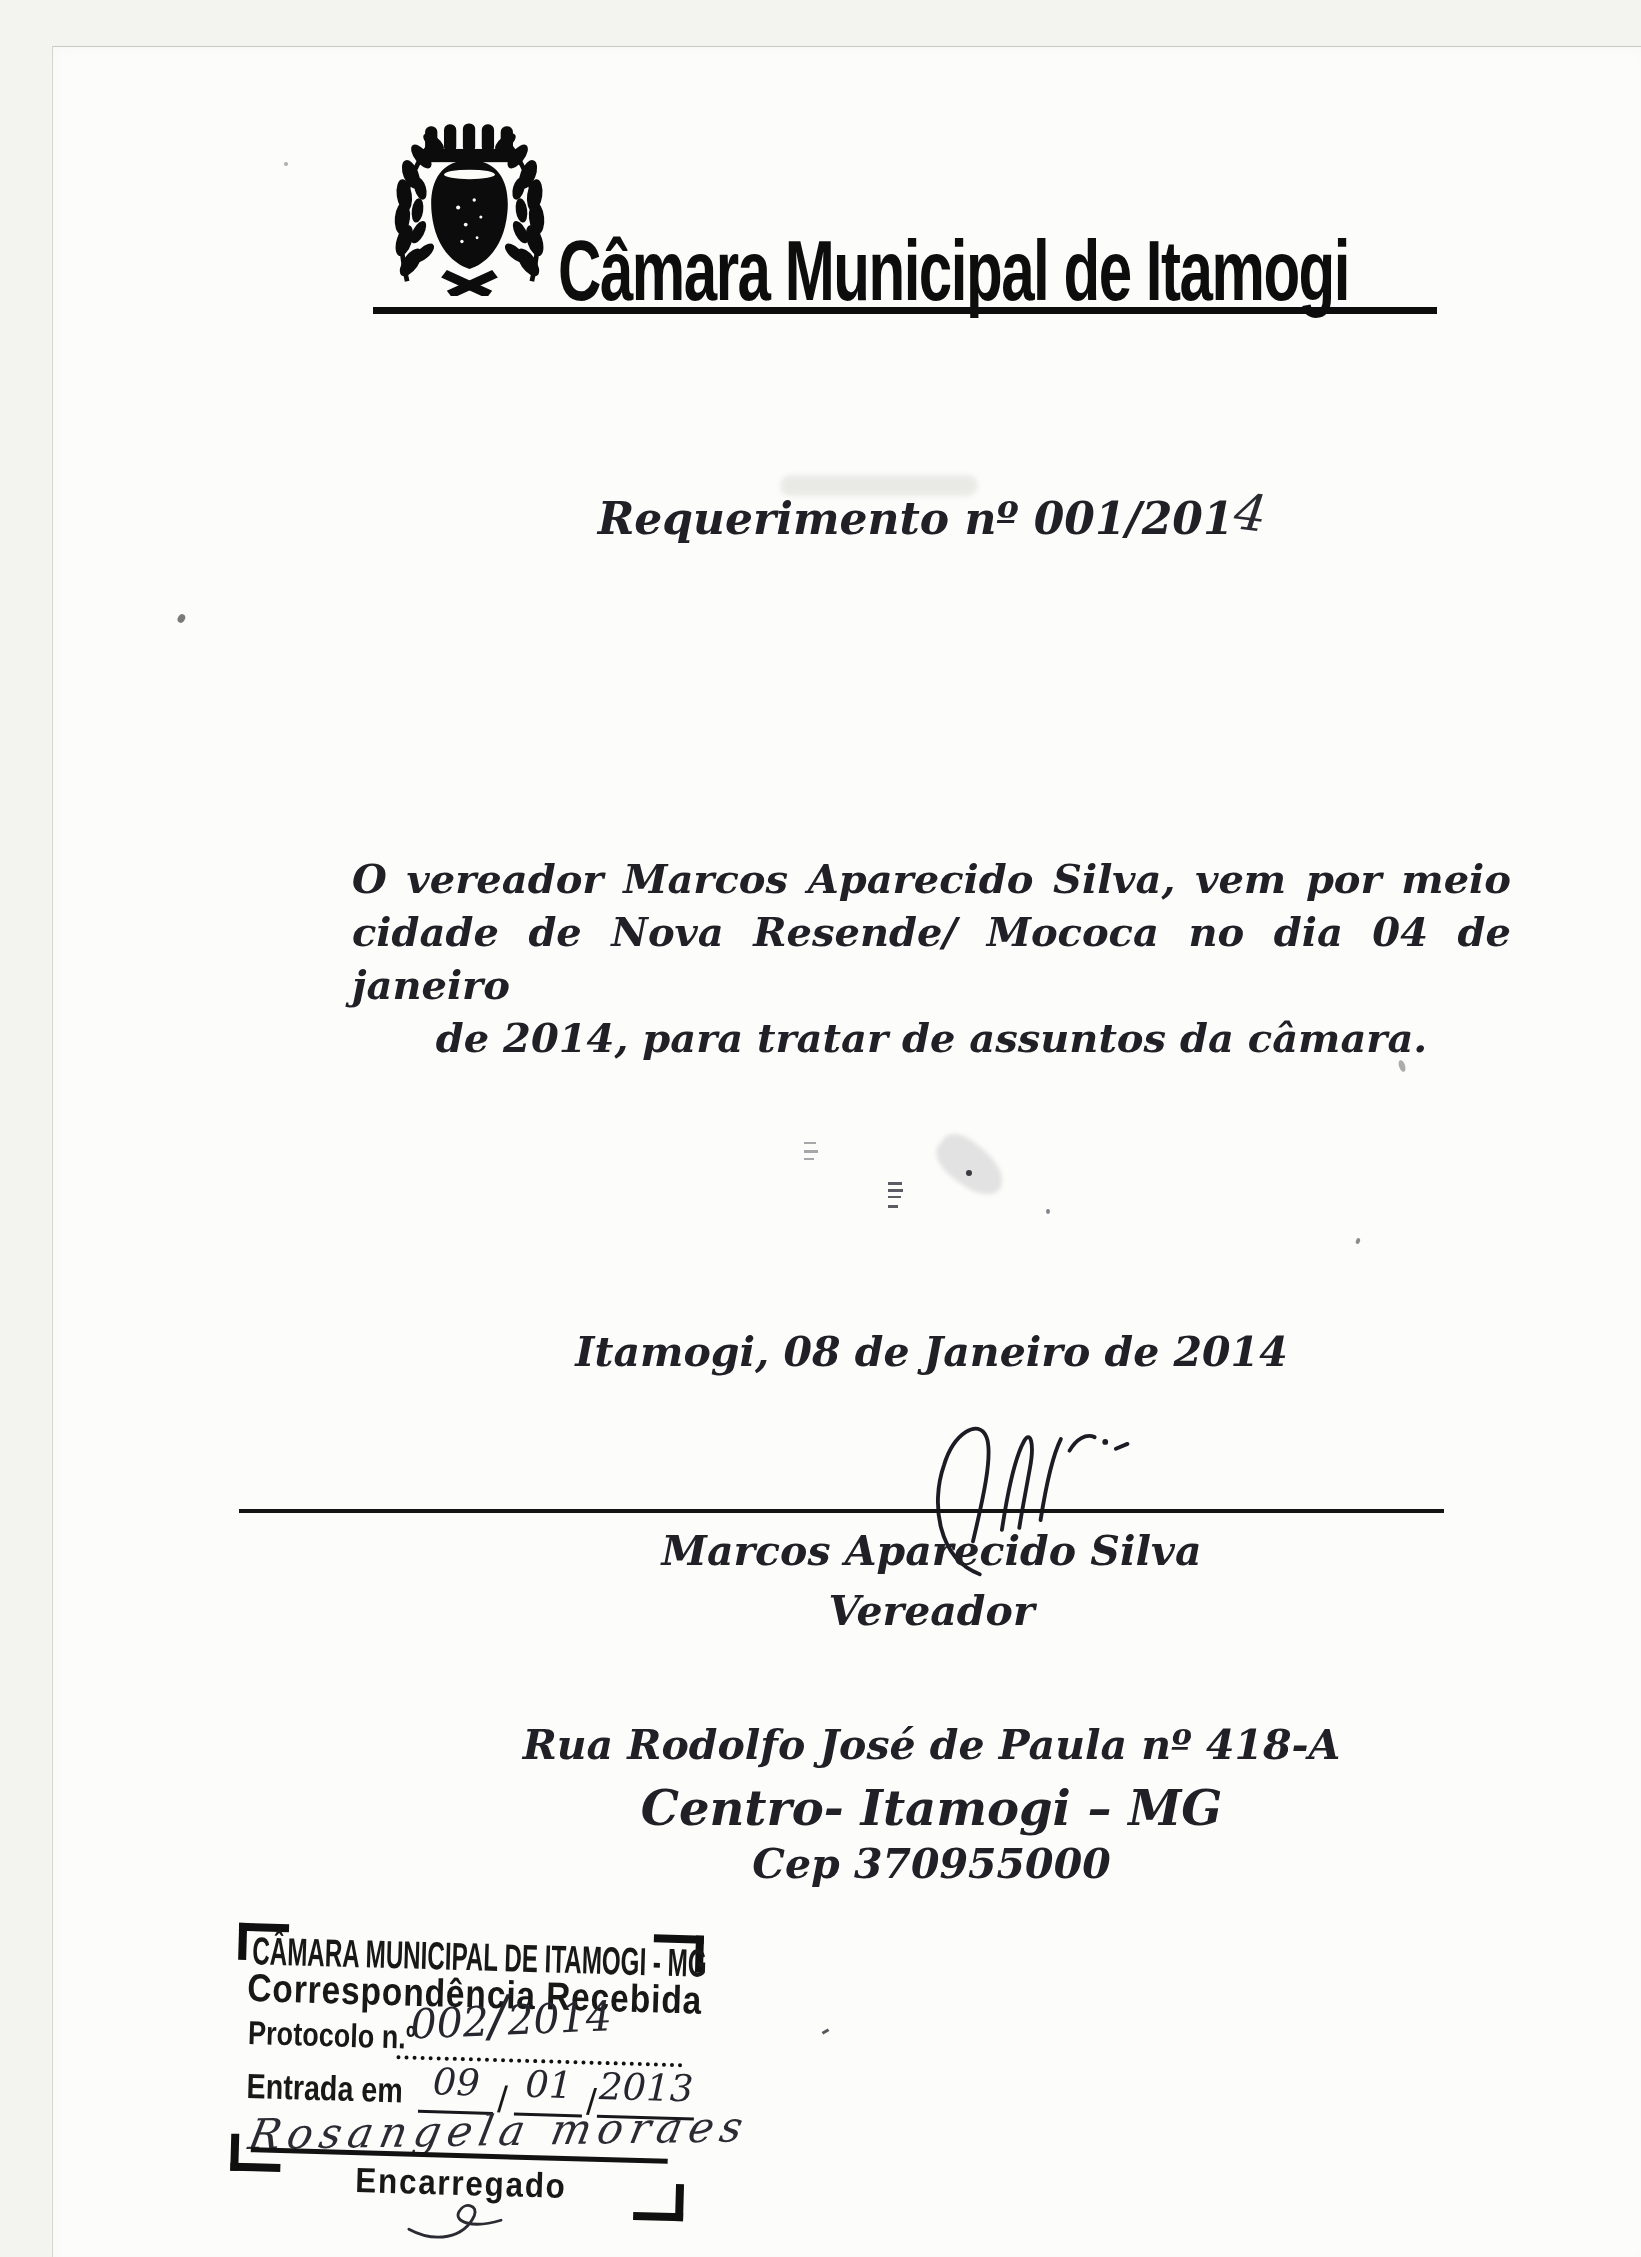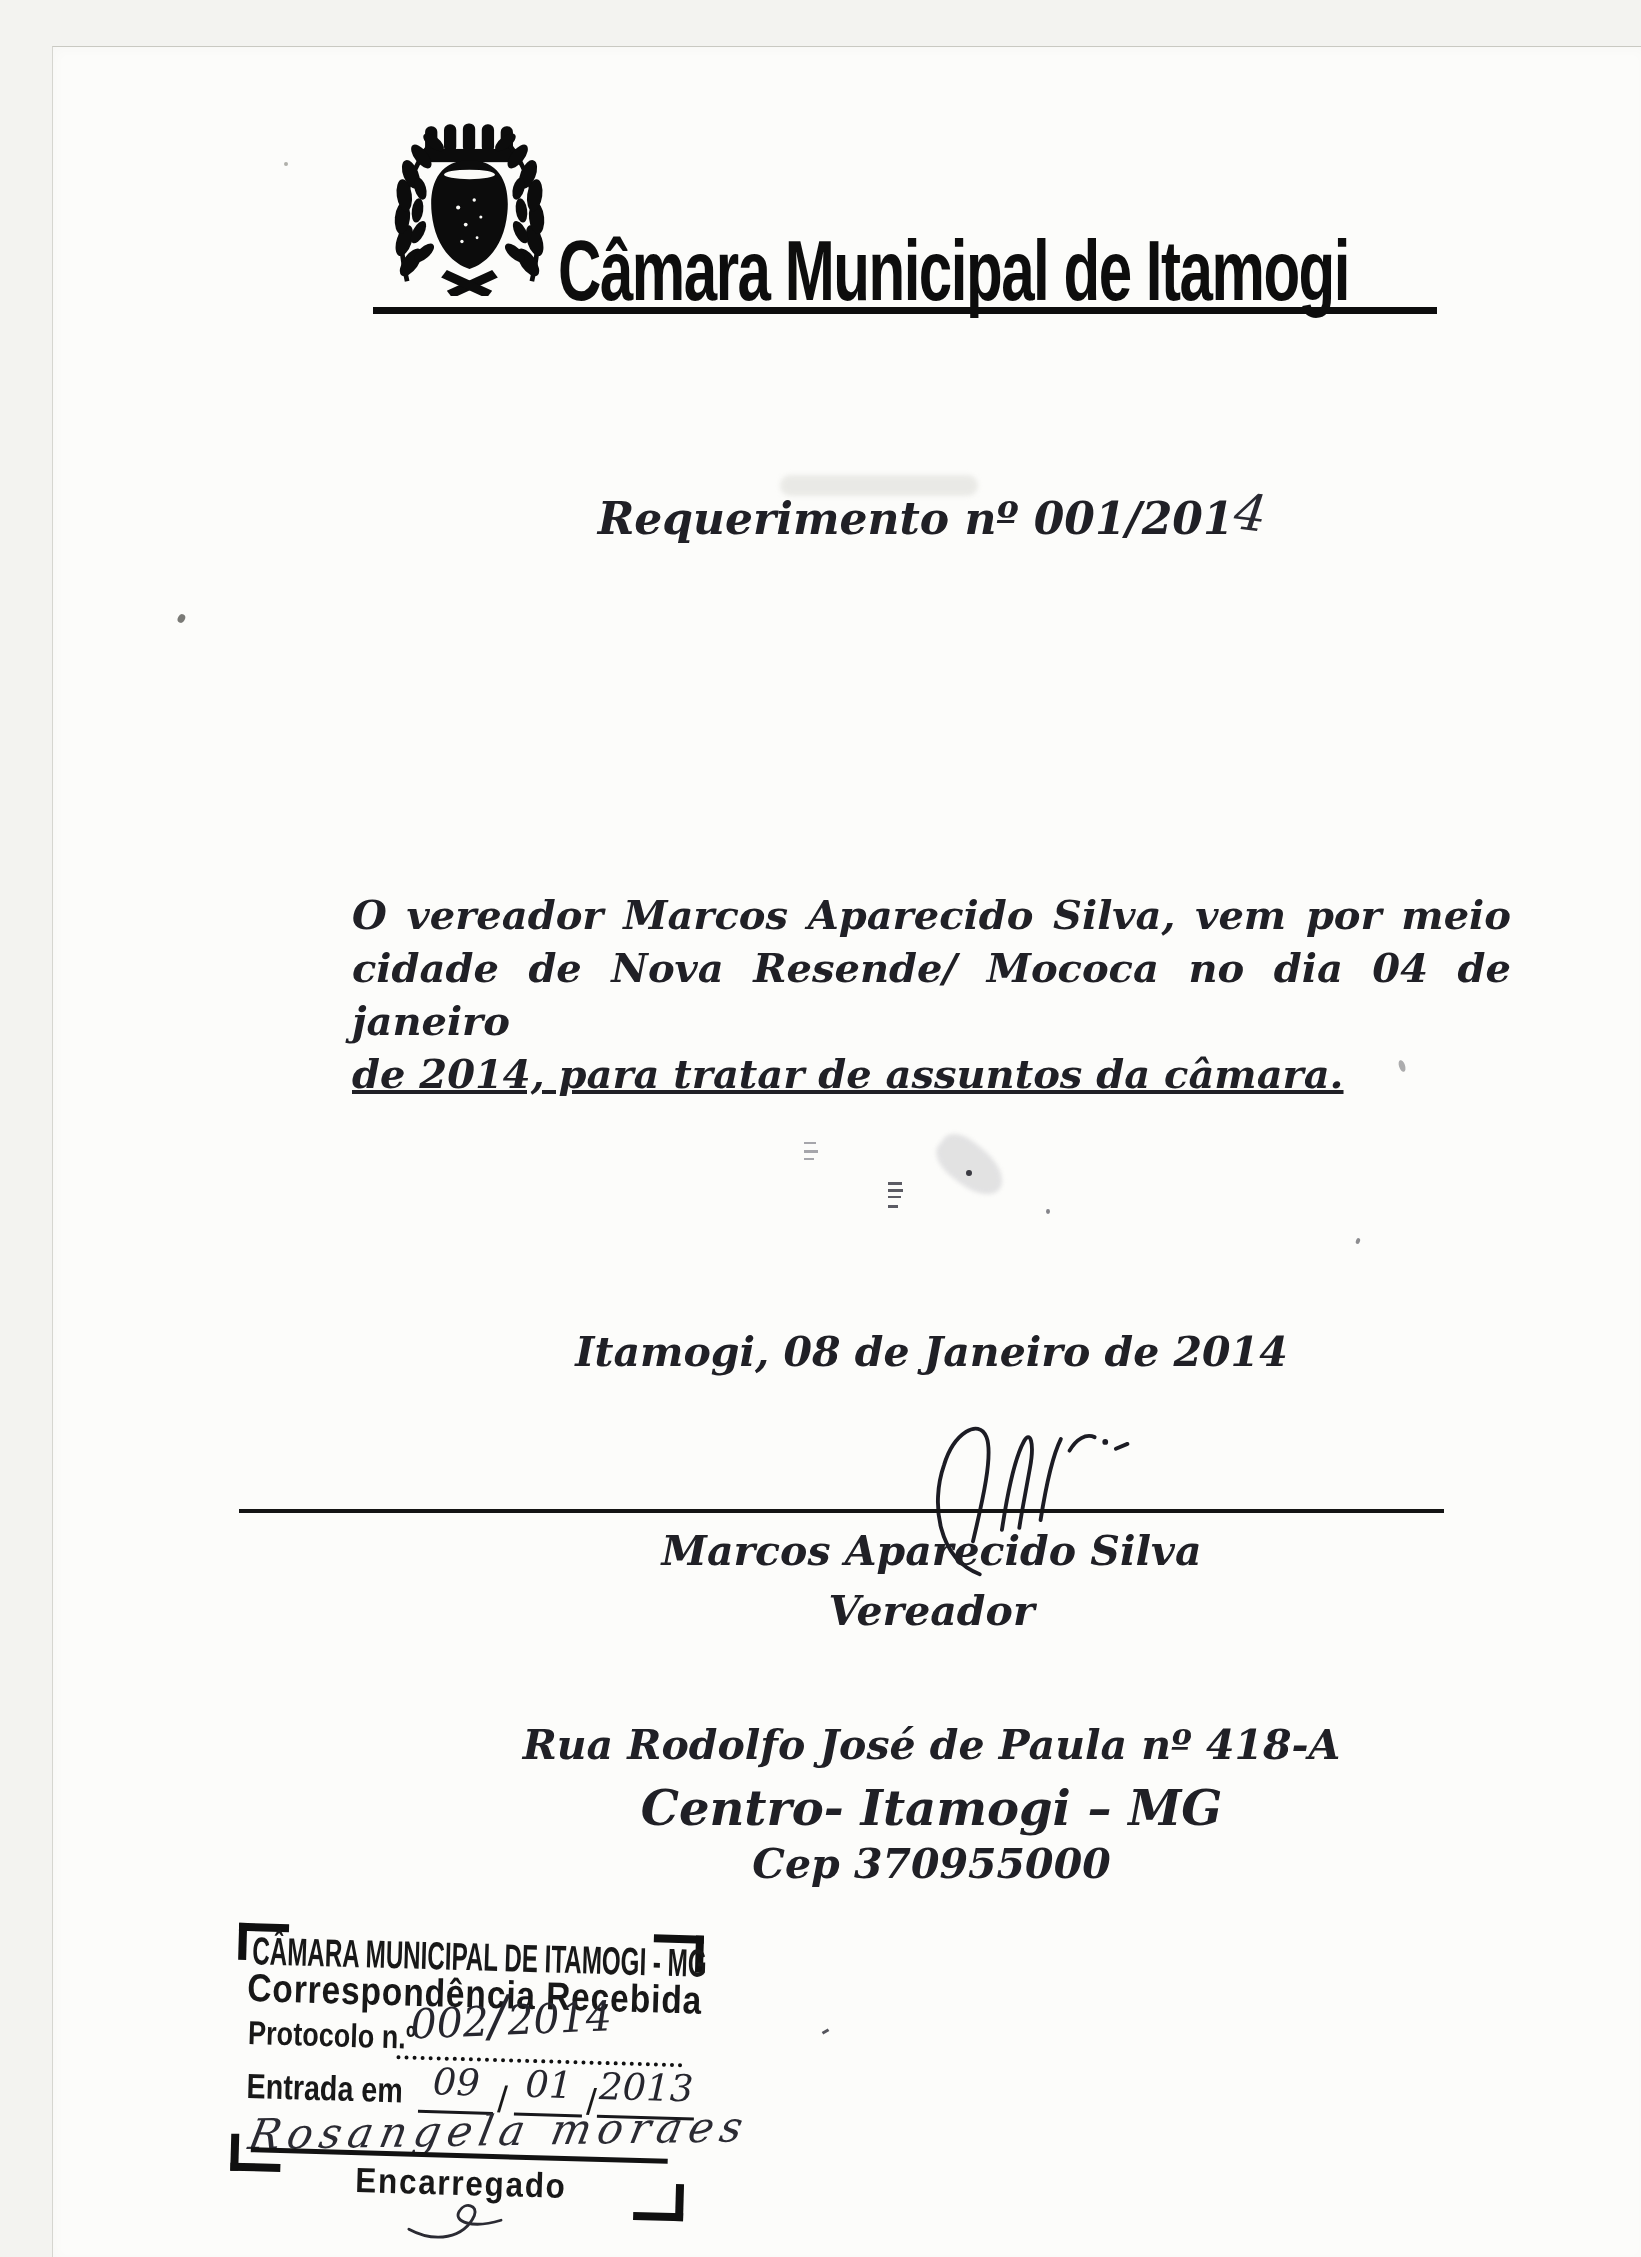--- a/index.html
+++ b/index.html
@@ -38,24 +38,24 @@
   .center-axis{
     position:absolute;left:222px;width:1419px;text-align:center;
   }
   .subject{top:488px;font-size:44px;}
   .subject .hw-digit{
     display:inline-block;font-weight:normal;font-size:50px;
     transform:rotate(7deg) translateY(-3.9px);color:#2a2a32;
   }
   .bodytext{
     position:absolute;left:352px;top:852px;width:1159px;
-    font-size:40px;line-height:53px;margin-top:36px;
+    font-size:40px;line-height:53px;
   }
   .bodytext .jline{text-align:justify;text-align-last:justify;}
-  .bodytext .lline{text-align:left;text-decoration:underline;}
+  .bodytext .lline{text-align:center;}
   .dateline{top:1328px;font-size:41px;}
   
   .sig-scribble{position:absolute;left:888px;top:1412px;width:280px;height:169px;}
   .sig-line{position:absolute;left:239px;top:1509px;width:1205px;height:3.9px;background:#141414;}
   .sig-name{top:1527px;font-size:41px;}
   .sig-role{top:1587px;font-size:41px;}
   
   .addr1{top:1721px;font-size:41px;}
   .addr2{top:1780px;font-size:48px;}
   .addr3{top:1840px;font-size:41px;}

